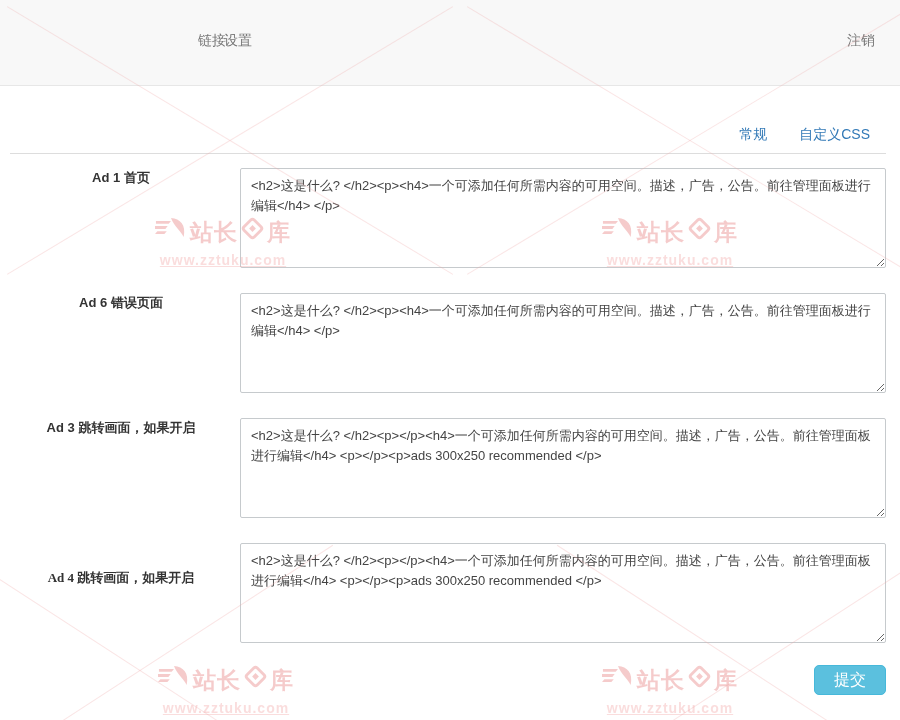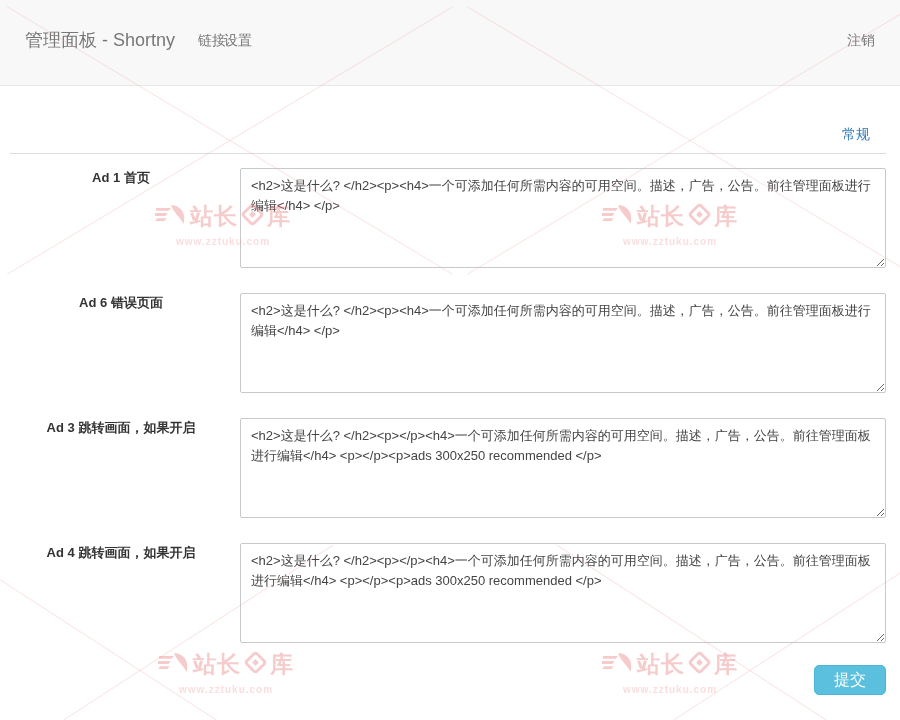--- a/index.html
+++ b/index.html
@@ -44,35 +44,35 @@
   .ta {
     position:absolute; left:240px; width:646px; height:100px;
     border:1px solid #c6cacd; border-radius:2px; background:#fff;
     padding:7px 10px; font-size:13px; line-height:20px; color:#444;
     font-family:"Liberation Sans","DejaVu Sans",sans-serif;
     resize:both; outline:none;
   }
   .lbl-1 { top:170px; } .ta-1 { top:168px; }
   .lbl-2 { top:295px; } .ta-2 { top:293px; }
   .lbl-3 { top:420px; } .ta-3 { top:418px; }
-  .lbl-4 { top:545px; } .ta-4 { top:543px; }
+  .lbl-4 { top:570px;font-family:Liberation Serif, serif; } .ta-4 { top:543px; }
 
   .submit-btn {
     position:absolute; top:665px; right:14px;
     background:#5bc0de; border:1px solid #46b8da; color:#fff;
     font-size:16px; line-height:20px; padding:4px 19px;
     border-radius:5px; cursor:pointer;
     font-family:"Liberation Sans","DejaVu Sans",sans-serif;
   }
 
   
   .wm { position:absolute; width:146px; text-align:center; pointer-events:none; z-index:50; }
-  .wm-row { display:flex; align-items:center; justify-content:center; gap:3px; color:rgba(231,125,125,0.40); }
+  .wm-row { display:flex; align-items:flex-start; justify-content:center; gap:3px; color:rgba(231,125,125,0.40);margin-top:16px; }
   .wm-brand { font-size:23px; font-weight:bold; letter-spacing:1px; white-space:nowrap; }
-  .wm-url { margin-top:4px; font-size:10px; font-weight:bold; letter-spacing:1px; color:rgba(238,150,150,0.32); white-space:nowrap; }
+  .wm-url { margin-top:4px; font-size:14px; font-weight:bold; letter-spacing:1px; color:rgba(238,150,150,0.32); white-space:nowrap;text-decoration:underline; }
   .wm-1 { left:150px; top:201px; }
   .wm-2 { left:597px; top:201px; }
   .wm-3 { left:153px; top:649px; }
   .wm-4 { left:597px; top:649px; }
   .wline { position:absolute; height:1px; background:rgba(240,170,170,0.30); pointer-events:none; z-index:1; }
   .wl1 { left:-30px;  top:140px; width:520px; transform:rotate(-31deg); }
   .wl2 { left:-30px;  top:140px; width:520px; transform:rotate(31deg); }
   .wl3 { left:430px;  top:140px; width:520px; transform:rotate(-31deg); }
   .wl4 { left:430px;  top:140px; width:520px; transform:rotate(31deg); }
   .wl5 { left:-90px;  top:670px; width:460px; transform:rotate(-33deg); }
@@ -86,28 +86,28 @@
 <div class="wline wl1"></div>
 <div class="wline wl2"></div>
 <div class="wline wl3"></div>
 <div class="wline wl4"></div>
 <div class="wline wl5"></div>
 <div class="wline wl6"></div>
 <div class="wline wl7"></div>
 <div class="wline wl8"></div>
 
 <div class="navbar">
-  <div class="brand">管理面板 - Shortny</div>
   <div class="nav-link lnk-1">链接</div>
   <div class="nav-link lnk-2">设置</div>
   <div class="nav-link lnk-logout">注销</div>
 </div>
 
 <div class="tabs">
   <div class="tab">常规</div>
+  <div class="tab">自定义CSS</div>
 </div>
 
 <div class="field-label lbl-1">Ad 1 首页</div>
 <textarea class="ta ta-1" spellcheck="false" style="">&lt;h2&gt;这是什么? &lt;/h2&gt;&lt;p&gt;&lt;h4&gt;一个可添加任何所需内容的可用空间。描述，广告，公告。前往管理面板进行编辑&lt;/h4&gt; &lt;/p&gt;</textarea>
 
 <div class="field-label lbl-2">Ad 6 错误页面</div>
 <textarea class="ta ta-2" spellcheck="false" style="">&lt;h2&gt;这是什么? &lt;/h2&gt;&lt;p&gt;&lt;h4&gt;一个可添加任何所需内容的可用空间。描述，广告，公告。前往管理面板进行编辑&lt;/h4&gt; &lt;/p&gt;</textarea>
 
 <div class="field-label lbl-3">Ad 3 跳转画面，如果开启</div>
 <textarea class="ta ta-3" spellcheck="false" style="">&lt;h2&gt;这是什么? &lt;/h2&gt;&lt;p&gt;&lt;/p&gt;&lt;h4&gt;一个可添加任何所需内容的可用空间。描述，广告，公告。前往管理面板进行编辑&lt;/h4&gt; &lt;p&gt;&lt;/p&gt;&lt;p&gt;ads 300x250 recommended &lt;/p&gt;</textarea>

